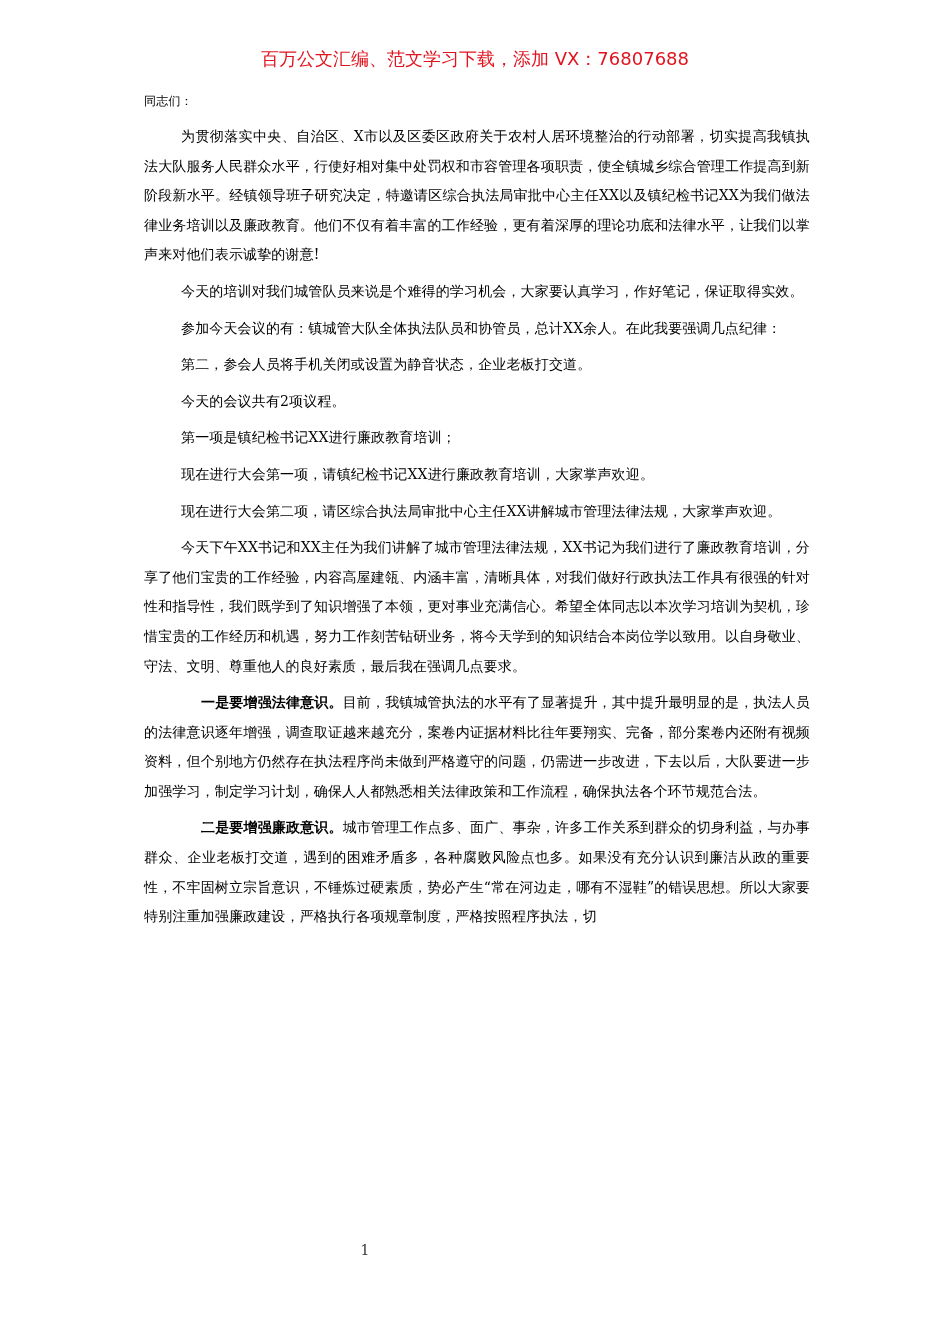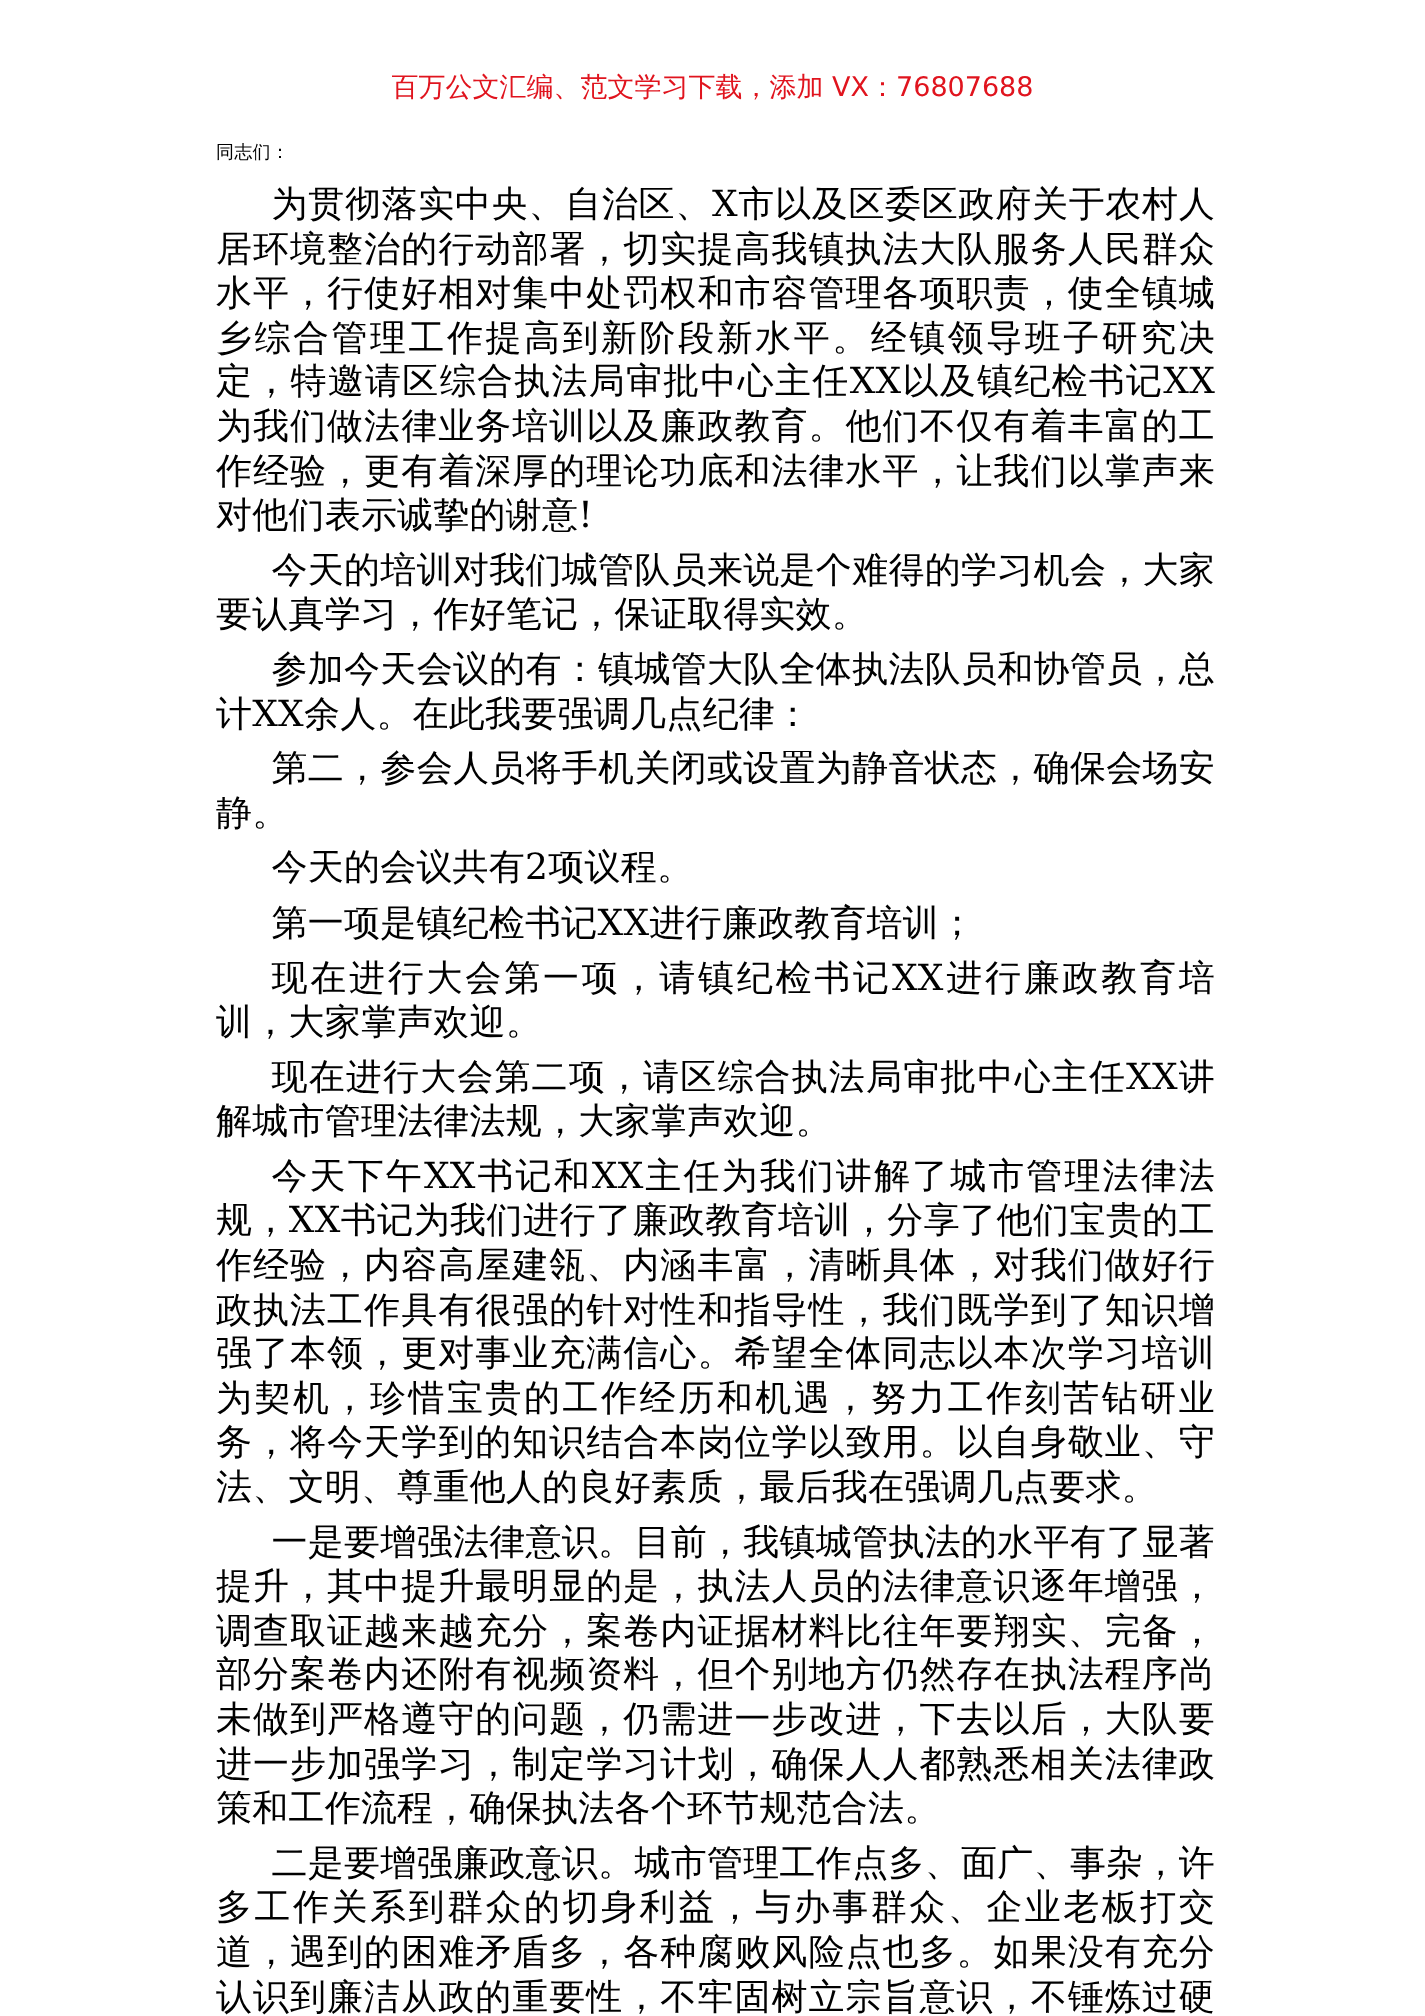--- a/index.html
+++ b/index.html
@@ -32,30 +32,31 @@
       left: 144px;
       width: 666px;
     }
     .salutation {
       font-size: 12px;
       line-height: 30px;
       margin: 0 0 6px 0;
       letter-spacing: 0.2px;
     }
     .para {
-      font-size: 24px;
+      font-size: 14px;
       line-height: 29.6px;
       text-indent: 37px;
       margin: 0 0 7px 0;
       text-align: justify;
       letter-spacing: 0.15px;
     }
     .para b {
       font-family: "DejaVu Sans", "Liberation Sans", sans-serif;
-      font-weight: normal;
+      font-weight: bold;
+      margin-left: 20px;
     }
     .page-number {
       position: absolute;
       top: 1242px;
       left: 0;
       width: 730px;
       text-align: center;
       font-size: 14px;
       color: #333333;
     }
@@ -64,21 +65,21 @@
 <body>
 
 <div class="banner">百万公文汇编、范文学习下载，添加 VX：76807688</div>
 
 <div class="page">
   <div class="salutation">同志们：</div>
 
   <p class="para"><span>为贯彻落实中央、自治区、X市以及区委区政府关于农村人居环境整治的行动部署，切实提高我镇执法大队服务人民群众水平，行使好相对集中处罚权和市容管理各项职责，使全镇城乡综合管理工作提高到新阶段新水平。经镇领导班子研究决定，特邀请区综合执法局审批中心主任XX以及镇纪检书记XX为我们做法律业务培训以及廉政教育。他们不仅有着丰富的工作经验，更有着深厚的理论功底和法律水平，让我们以掌声来对他们表示诚挚的谢意!</span></p>
   <p class="para"><span>今天的培训对我们城管队员来说是个难得的学习机会，大家要认真学习，作好笔记，保证取得实效。</span></p>
   <p class="para"><span>参加今天会议的有：镇城管大队全体执法队员和协管员，总计XX余人。在此我要强调几点纪律：</span></p>
-  <p class="para"><span>第二，参会人员将手机关闭或设置为静音状态，确保会场安静。</span></p>
+  <p class="para"><span>第二，参会人员将手机关闭或设置为静音状态，企业老板打交道。</span></p>
   <p class="para"><span>今天的会议共有2项议程。</span></p>
   <p class="para"><span>第一项是镇纪检书记XX进行廉政教育培训；</span></p>
   <p class="para"><span>现在进行大会第一项，请镇纪检书记XX进行廉政教育培训，大家掌声欢迎。</span></p>
   <p class="para"><span>现在进行大会第二项，请区综合执法局审批中心主任XX讲解城市管理法律法规，大家掌声欢迎。</span></p>
   <p class="para"><span>今天下午XX书记和XX主任为我们讲解了城市管理法律法规，XX书记为我们进行了廉政教育培训，分享了他们宝贵的工作经验，内容高屋建瓴、内涵丰富，清晰具体，对我们做好行政执法工作具有很强的针对性和指导性，我们既学到了知识增强了本领，更对事业充满信心。希望全体同志以本次学习培训为契机，珍惜宝贵的工作经历和机遇，努力工作刻苦钻研业务，将今天学到的知识结合本岗位学以致用。以自身敬业、守法、文明、尊重他人的良好素质，最后我在强调几点要求。</span></p>
   <p class="para"><b>一是要增强法律意识。</b><span>目前，我镇城管执法的水平有了显著提升，其中提升最明显的是，执法人员的法律意识逐年增强，调查取证越来越充分，案卷内证据材料比往年要翔实、完备，部分案卷内还附有视频资料，但个别地方仍然存在执法程序尚未做到严格遵守的问题，仍需进一步改进，下去以后，大队要进一步加强学习，制定学习计划，确保人人都熟悉相关法律政策和工作流程，确保执法各个环节规范合法。</span></p>
   <p class="para"><b>二是要增强廉政意识。</b><span>城市管理工作点多、面广、事杂，许多工作关系到群众的切身利益，与办事群众、企业老板打交道，遇到的困难矛盾多，各种腐败风险点也多。如果没有充分认识到廉洁从政的重要性，不牢固树立宗旨意识，不锤炼过硬素质，势必产生“常在河边走，哪有不湿鞋”的错误思想。所以大家要特别注重加强廉政建设，严格执行各项规章制度，严格按照程序执法，切</span></p>
 </div>
 
 <div class="page-number">1</div>

